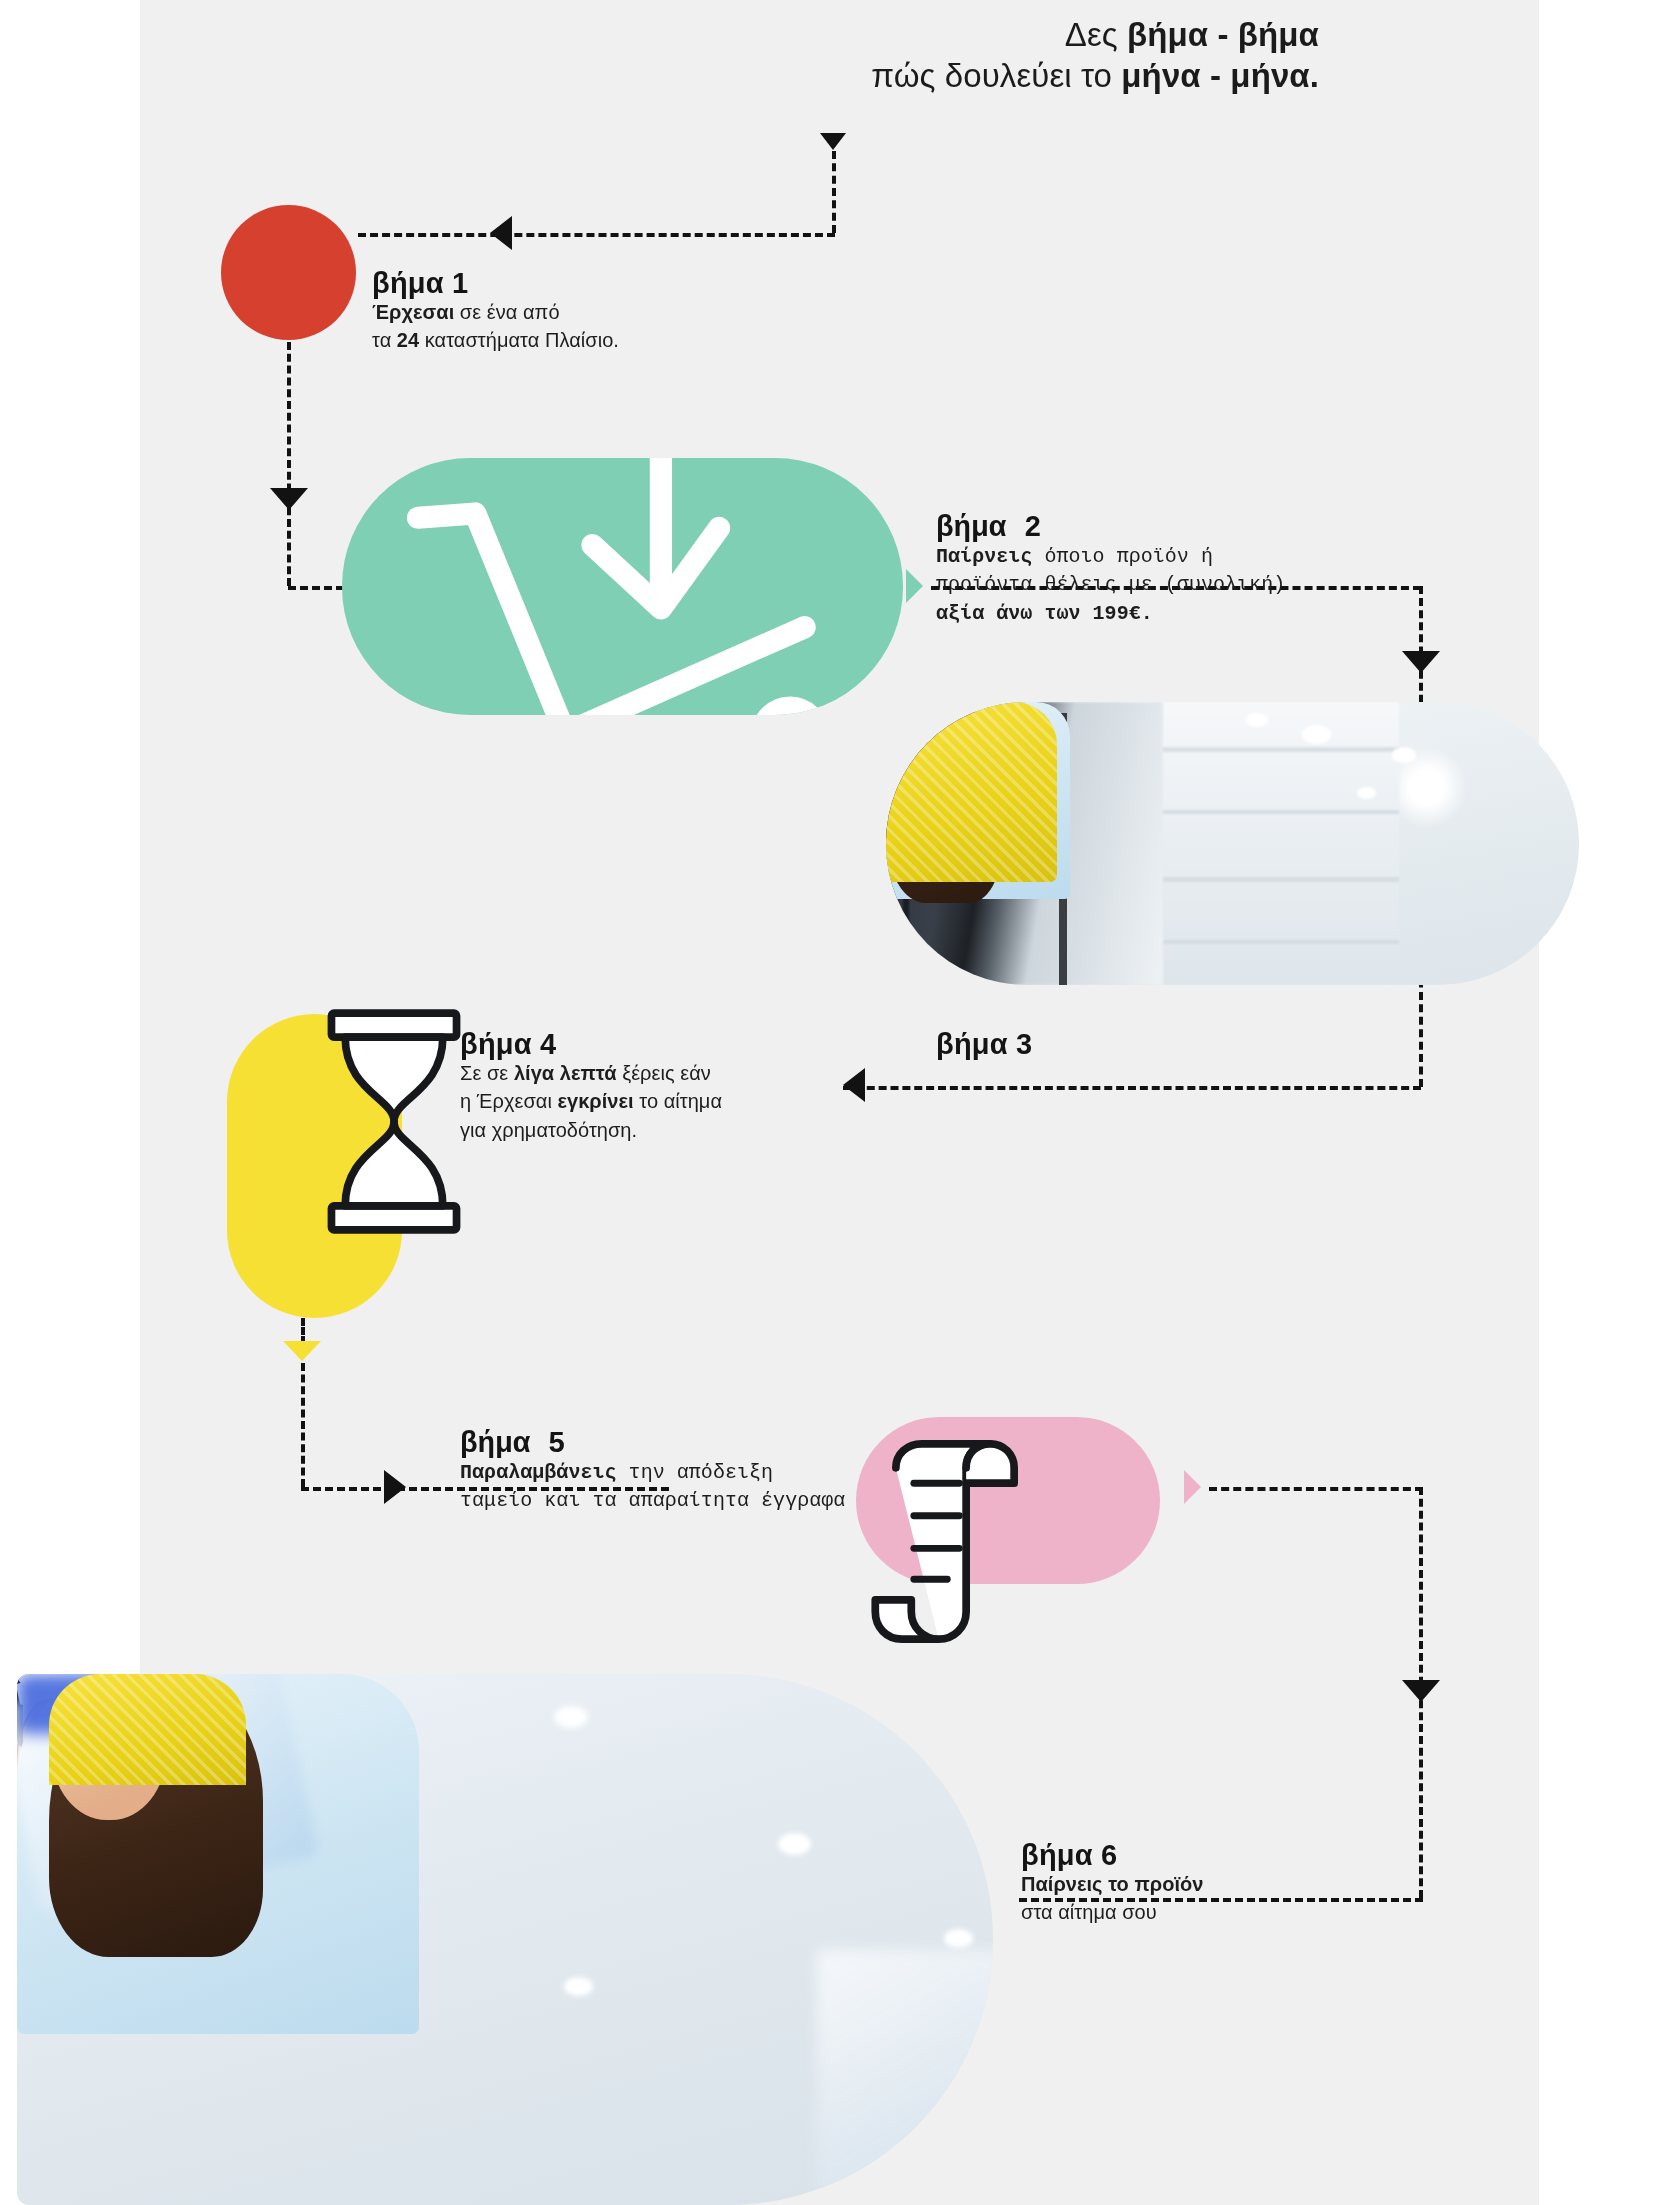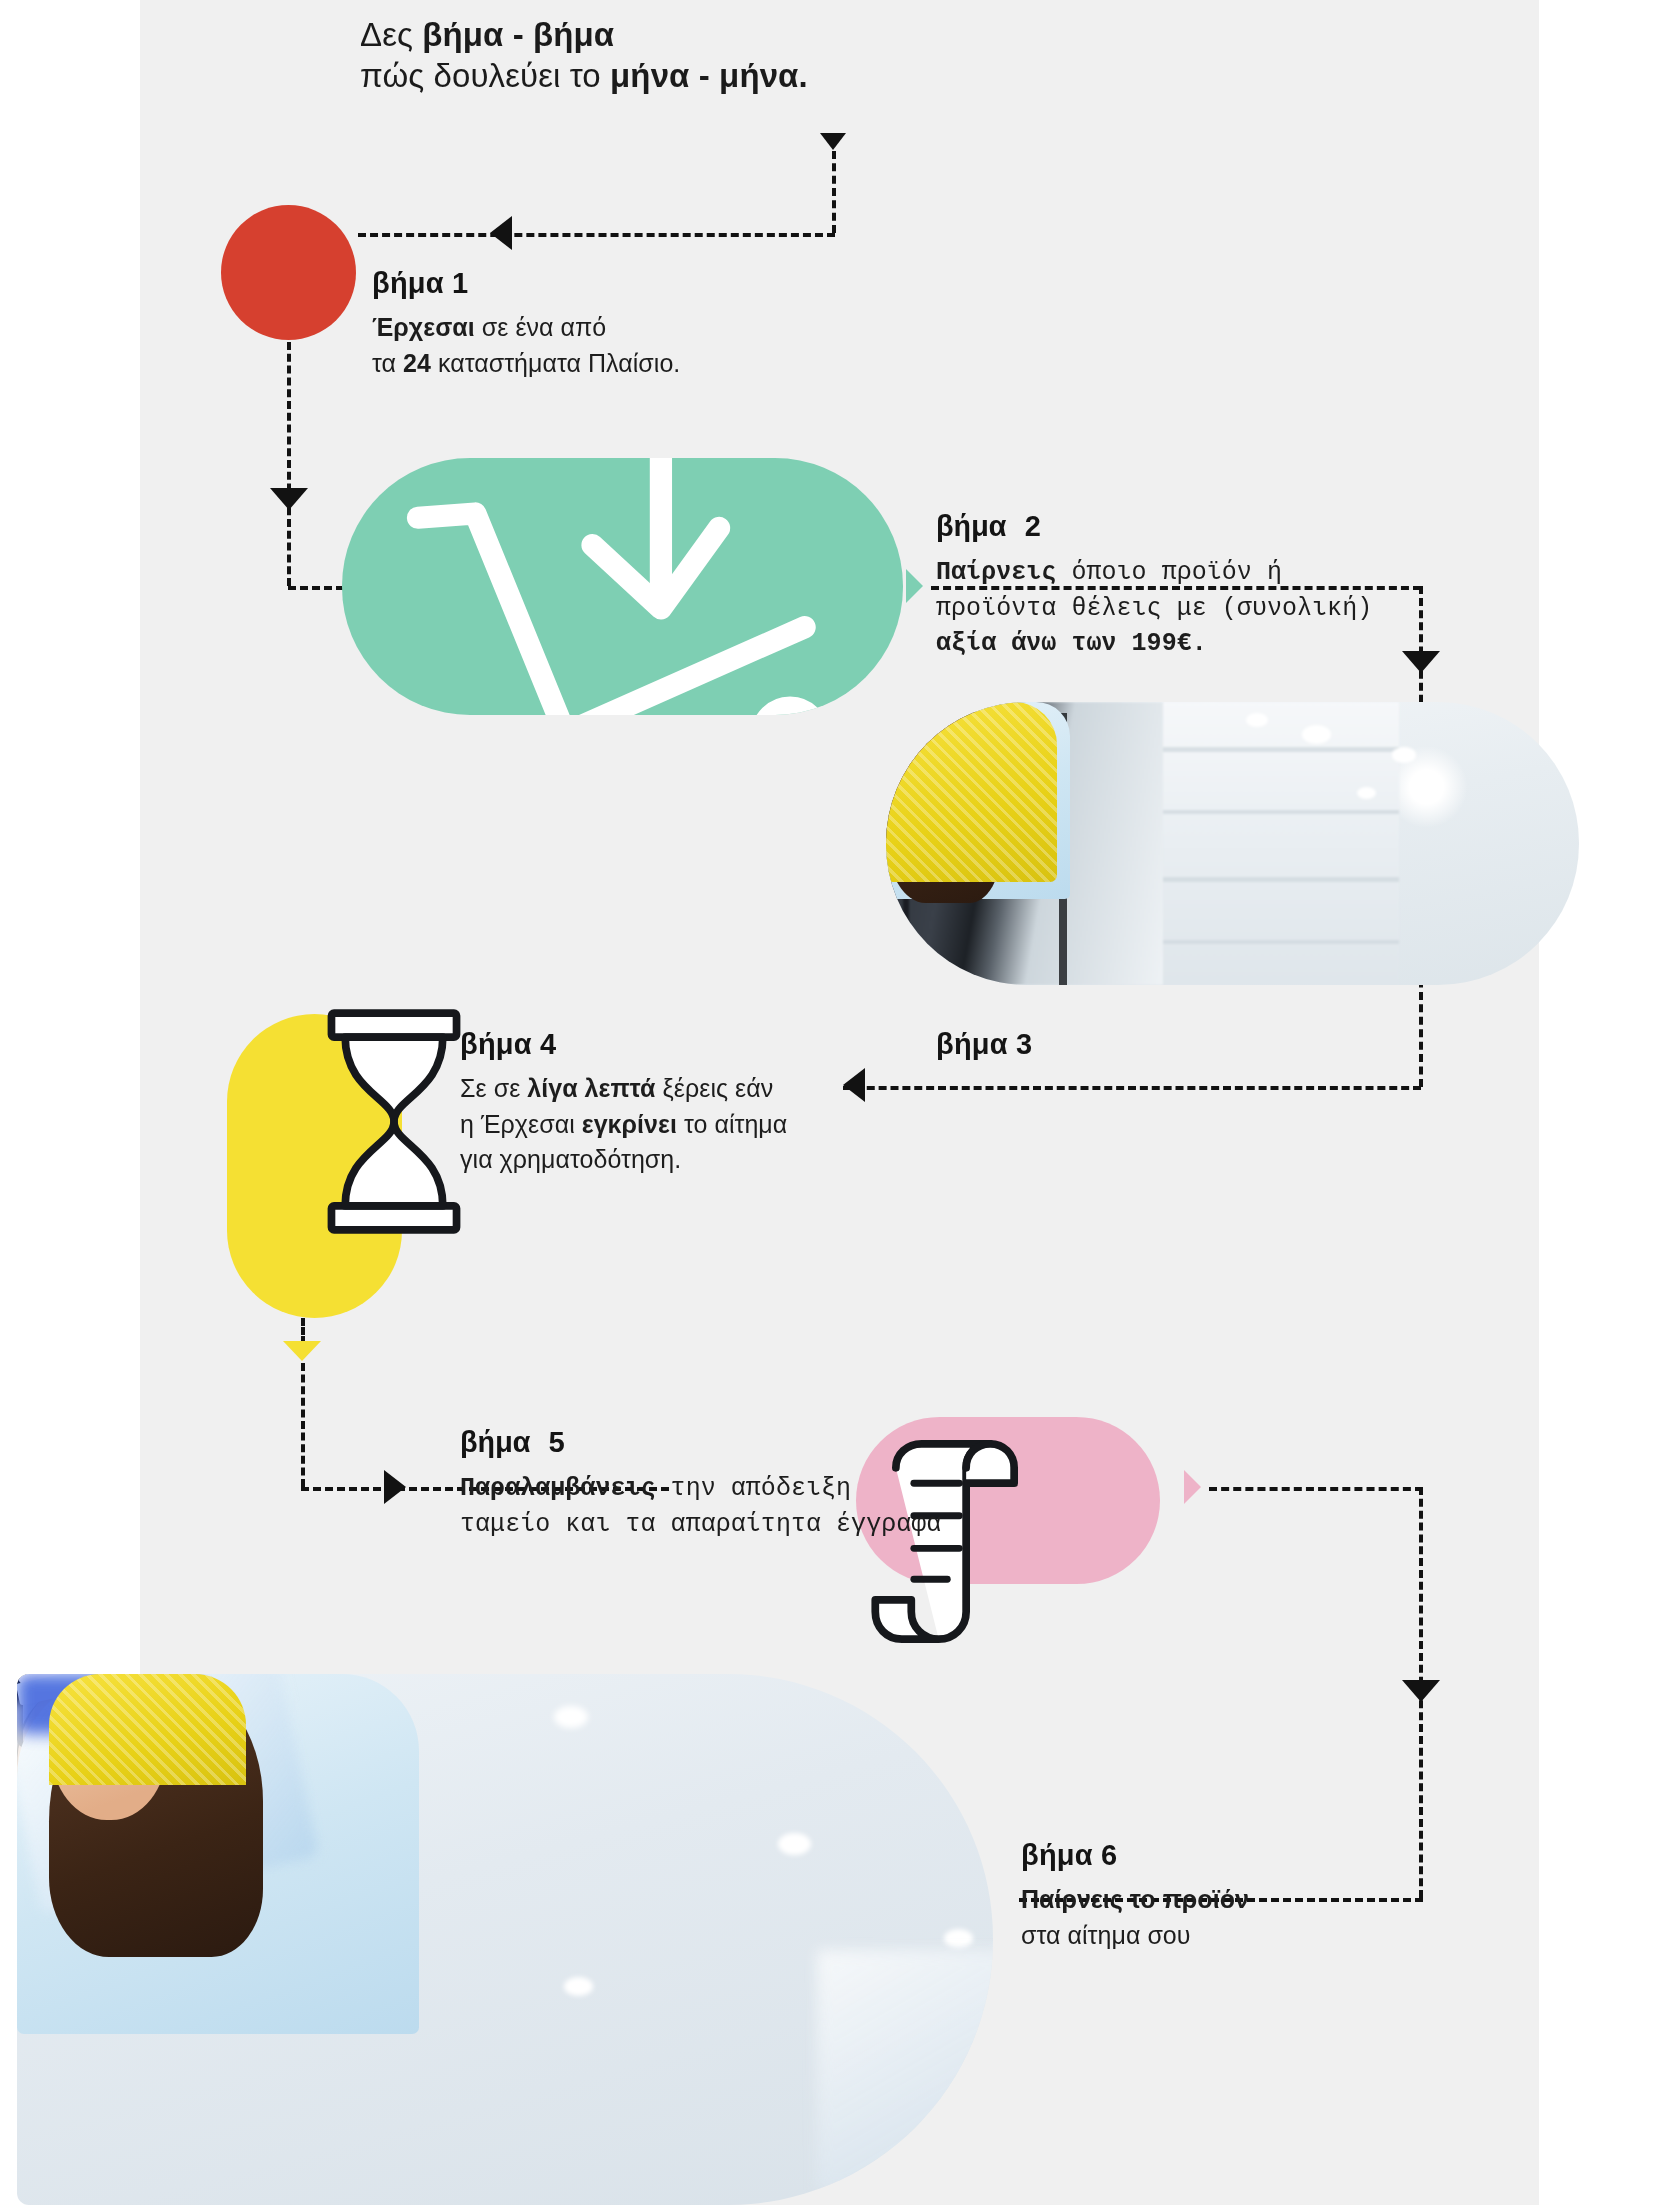--- a/index.html
+++ b/index.html
@@ -14,33 +14,33 @@
 
   
   .panel{
     position:absolute;left:140px;top:0;width:1399px;height:2205px;
     background:#f0f0f0;
   }
 
   
   .headline{
     position:absolute;left:360px;top:15.4px;width:959px;
-    text-align:left;color:#1b1b1b;
+    text-align:right;color:#1b1b1b;
     font-size:33px;line-height:1.22;letter-spacing:0.1px;
   }
   .headline .b{font-weight:700;}
 
   
   .step{position:absolute;}
   .step-title{
     font-size:29px;font-weight:700;color:#141414;letter-spacing:0.2px;
     line-height:1;white-space:nowrap;
   }
   .step-body{
-    margin-top:12px;font-size:25px;line-height:1.42;color:#1d1d1d;
+    font-size:20px;line-height:1.42;color:#1d1d1d;
     letter-spacing:0.04px;
   }
   .step-body .b{font-weight:700;}
 
   
   .blob{position:absolute;}
   .red-dot{
     left:221px;top:205px;width:135px;height:135px;border-radius:50%;
     background:#d6402f;
   }

